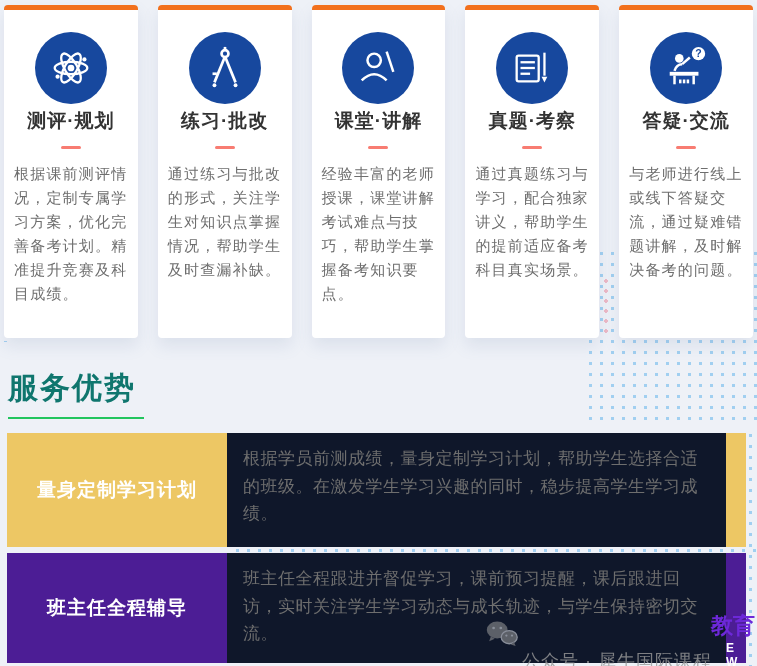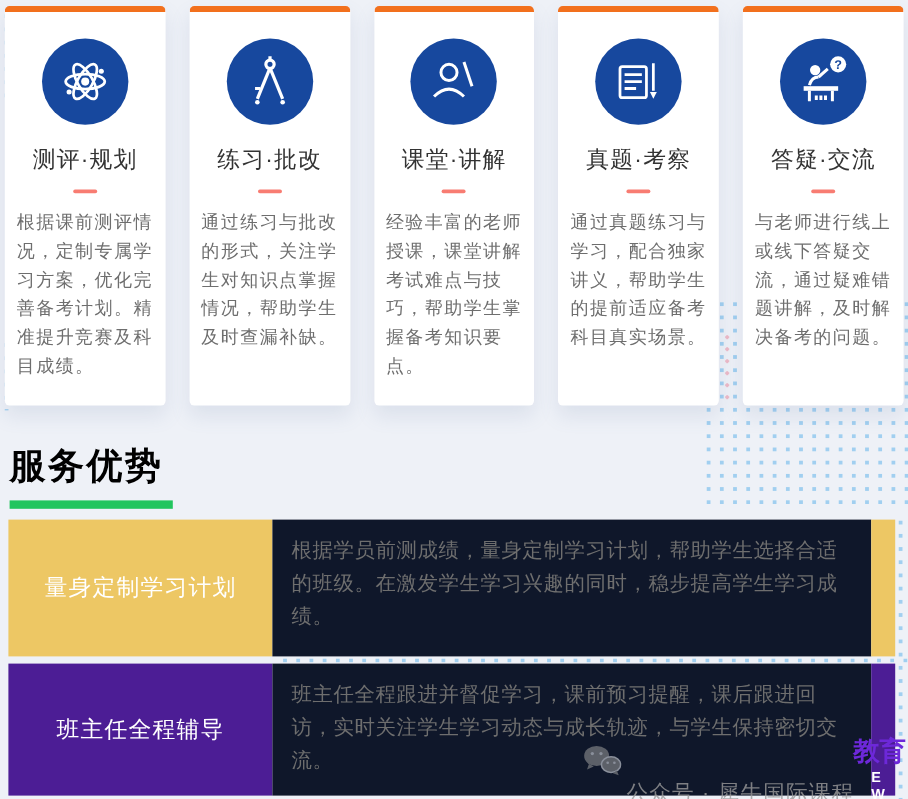--- a/index.html
+++ b/index.html
@@ -33,40 +33,40 @@
     background:#ffffff;border-radius:4px;height:333px;box-sizing:border-box;
     border-top:5px solid #f2701d;
     box-shadow:0 8px 16px rgba(108,130,170,.14);
     padding:22px 8px 0;text-align:center;
   }
   .icon-circle{
     width:72px;height:72px;border-radius:50%;background:#17489e;
     margin:0 auto;display:flex;align-items:center;justify-content:center;
   }
   .card-title{
-    margin-top:16px;font-size:19px;font-weight:normal;color:#333333;letter-spacing:1px;
+    margin-top:4px;font-size:19px;font-weight:bold;color:#333333;letter-spacing:1px;
   }
   .card-dash{width:20px;height:3px;background:#f87c72;border-radius:2px;margin:12px auto 13px;}
   .card-desc{
     font-size:15px;color:#6e6e6e;line-height:1.6;letter-spacing:1.2px;
     text-align:left;padding:0 2px;
   }
   
   .section-heading{
     position:absolute;left:8px;top:368px;z-index:1;
-    font-size:30px;font-weight:bold;color:#000000;letter-spacing:2px;
-    padding:0 8px 8px 0;border-bottom:7px solid #22c55e;
+    font-size:30px;font-weight:bold;color:#0f766e;letter-spacing:2px;
+    padding:0 8px 8px 0;border-bottom:2px solid #22c55e;
   }
   
   .adv-row{position:absolute;left:7px;width:739px;display:flex;z-index:1;}
   .adv-row.row1{top:433px;height:114px;}
   .adv-row.row2{top:553px;height:110px;}
   .row-label{
     width:220px;flex:0 0 220px;display:flex;align-items:center;justify-content:center;
-    color:#ffffff;font-size:19px;font-weight:normal;letter-spacing:1px;
+    color:#ffffff;font-size:19px;font-weight:bold;letter-spacing:1px;
   }
   .row-body{
     flex:1;background:#0f172a;box-sizing:border-box;
     padding:12px 16px 0 16px;font-size:17px;color:#6e6e6e;
     line-height:1.62;letter-spacing:.5px;
   }
   .row-cap{flex:0 0 20px;width:20px;}
   .gold{background:#edc764;}
   .teal{background:#4c1d95;}
   

